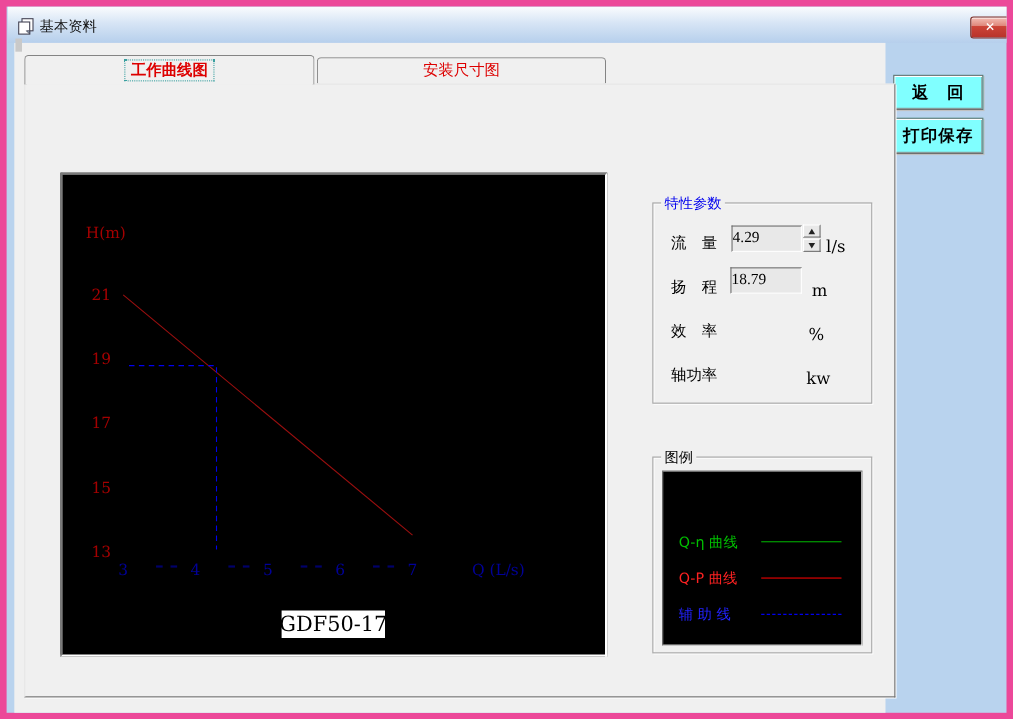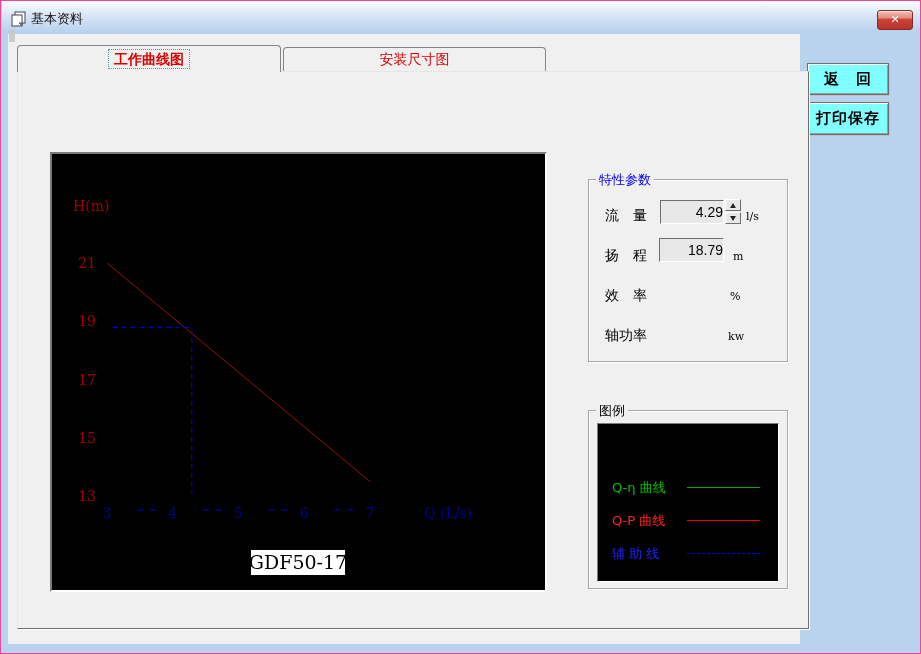--- a/index.html
+++ b/index.html
@@ -1,20 +1,20 @@
 <!DOCTYPE html>
 <html><head>
 <meta charset="utf-8">
 <style>
   * { margin:0; padding:0; box-sizing:border-box; }
   html,body { background:#d8d8d8; }
   body { font-family:"DejaVu Sans", sans-serif; }
 
   .window{ position:relative; width:921px; height:654px; background:#b9d3ee;
-    border:1px solid #ec4899; overflow:hidden; }
+    border:6px solid #ec4899; overflow:hidden; }
 
   
   .titlebar{ position:absolute; left:1px; top:0; width:919px; height:33px;
     background:linear-gradient(#fafcfe,#d7e5f5 45%,#b6cfec); }
   .title-icon{ position:absolute; left:9px; top:10px; width:16px; height:16px; }
   .title-text{ position:absolute; left:29px; top:9px; font-size:13px; color:#111; }
   .close-btn{ position:absolute; top:9px; right:8px; width:36px; height:20px;
     background:linear-gradient(#f3beb5,#e0897d 40%,#cc4437 45%,#b8332a);
     border:1px solid #7c2d26; border-radius:3px; color:#fff; font-weight:bold;
     font-size:11px; text-align:center; line-height:18px; cursor:default;
@@ -54,24 +54,24 @@
   
   .groupbox{ position:absolute; border:1px solid #a6a6a6;
     box-shadow:inset 1px 1px 0 rgba(255,255,255,.9), 1px 1px 0 rgba(255,255,255,.9); }
   .gb-params{ left:570px; top:107px; width:200px; height:183px;padding-left:20px; }
   .gb-legend{ left:570px; top:338px; width:200px; height:179px;text-decoration:underline; }
   .gb-title{ position:absolute; top:-9px; left:7px; background:#f0f0f0; padding:0 3px; font-size:13px; }
   .gb-params .gb-title{ color:#0000ee; }
   .gb-legend .gb-title{ color:#000; }
 
   .p-label{ position:absolute; left:16px; font-size:14px; color:#000; }
-  .p-unit{ position:absolute; font-size:11px; color:#000; font-family:"DejaVu Serif", serif; }
+  .p-unit{ position:absolute; font-size:15px; color:#000; font-family:"DejaVu Serif", serif; }
   .p-input{ position:absolute; height:24px; background:#e8e8e8; color:#000;
     border:1px solid; border-color:#6f6f6f #ffffff #ffffff #6f6f6f;
-    text-align:right; font-size:14px; font-family:Liberation Sans, sans-serif; }
+    text-align:left; font-size:14px; font-family:Liberation Serif, serif; }
   .spinner{ position:absolute; left:136px; top:19px; width:16px; height:25px; }
   .spin-btn{ position:absolute; left:0; width:16px; height:12px; background:#e8e8e8;
     border:1px solid; border-color:#ffffff #6f6f6f #6f6f6f #ffffff; cursor:default; }
   .spin-up{ top:0; } .spin-down{ top:13px; }
   .tri{ position:absolute; left:4px; width:0; height:0; }
   .tri-up{ top:3px; border-left:3px solid transparent; border-right:3px solid transparent; border-bottom:5px solid #222; }
   .tri-down{ top:3px; border-left:3px solid transparent; border-right:3px solid transparent; border-top:5px solid #222; }
 
   
   .legend-panel{ position:absolute; left:8px; top:12px; width:182px; height:159px; background:#000;

